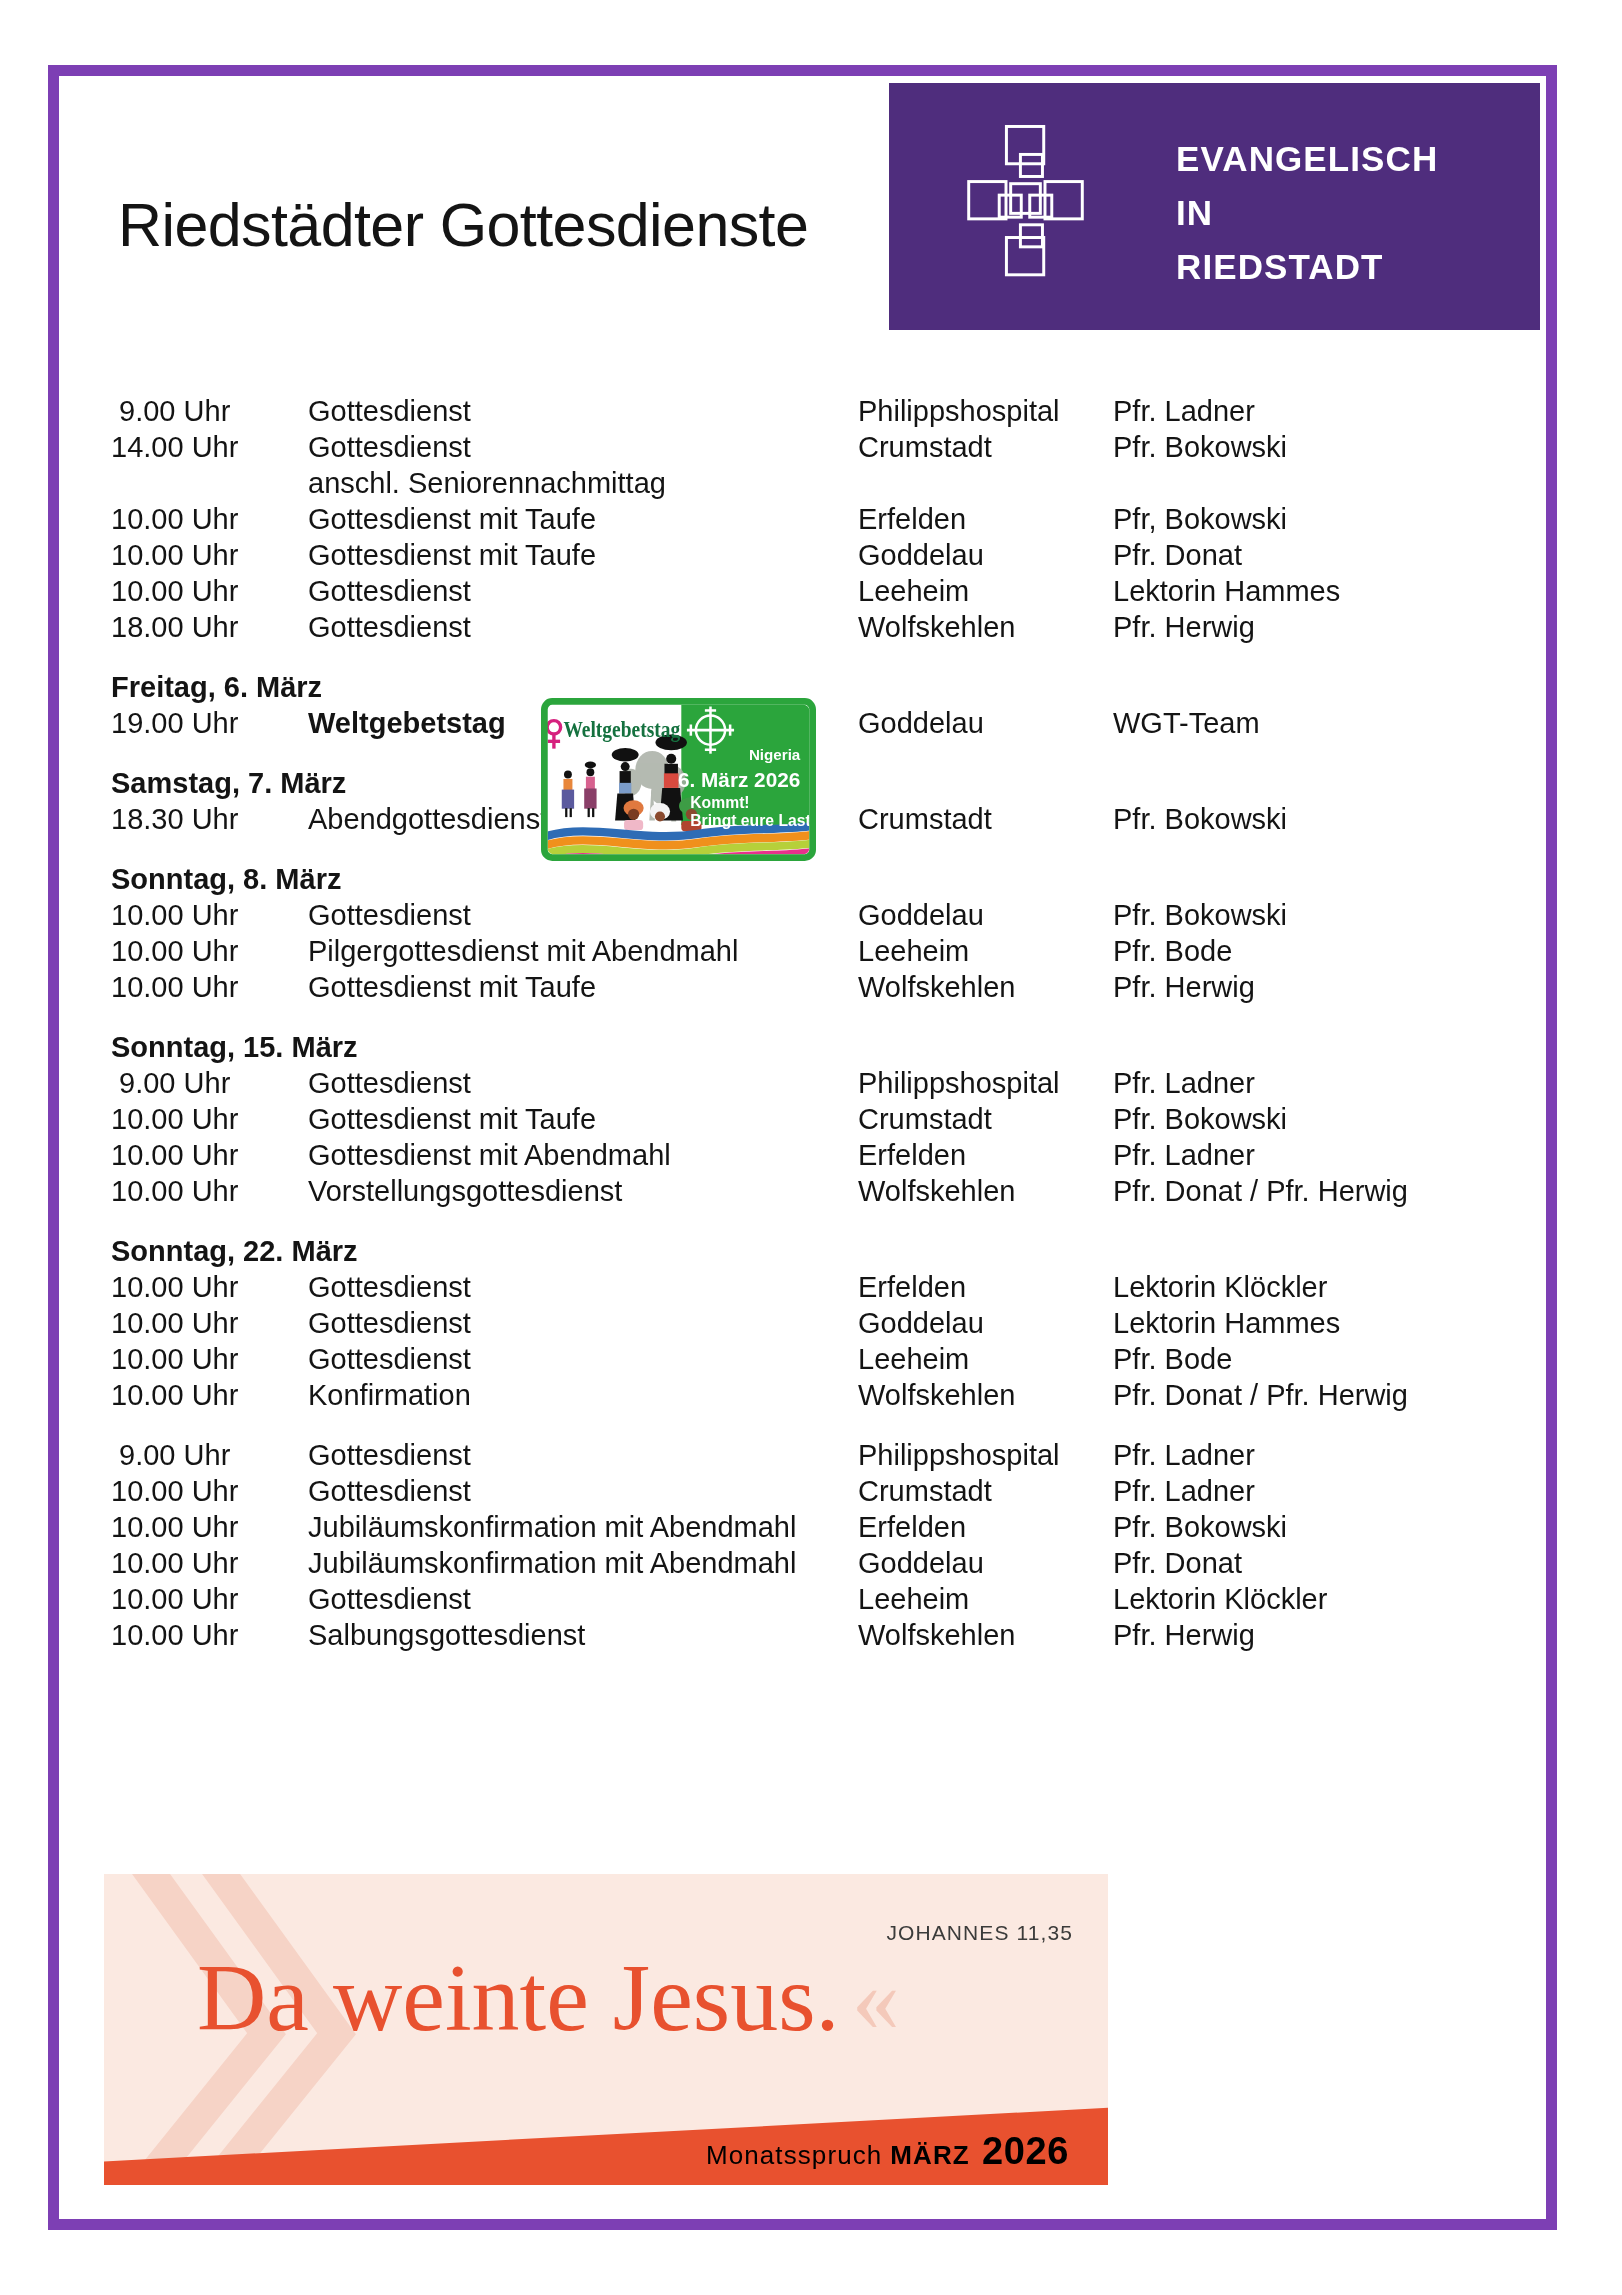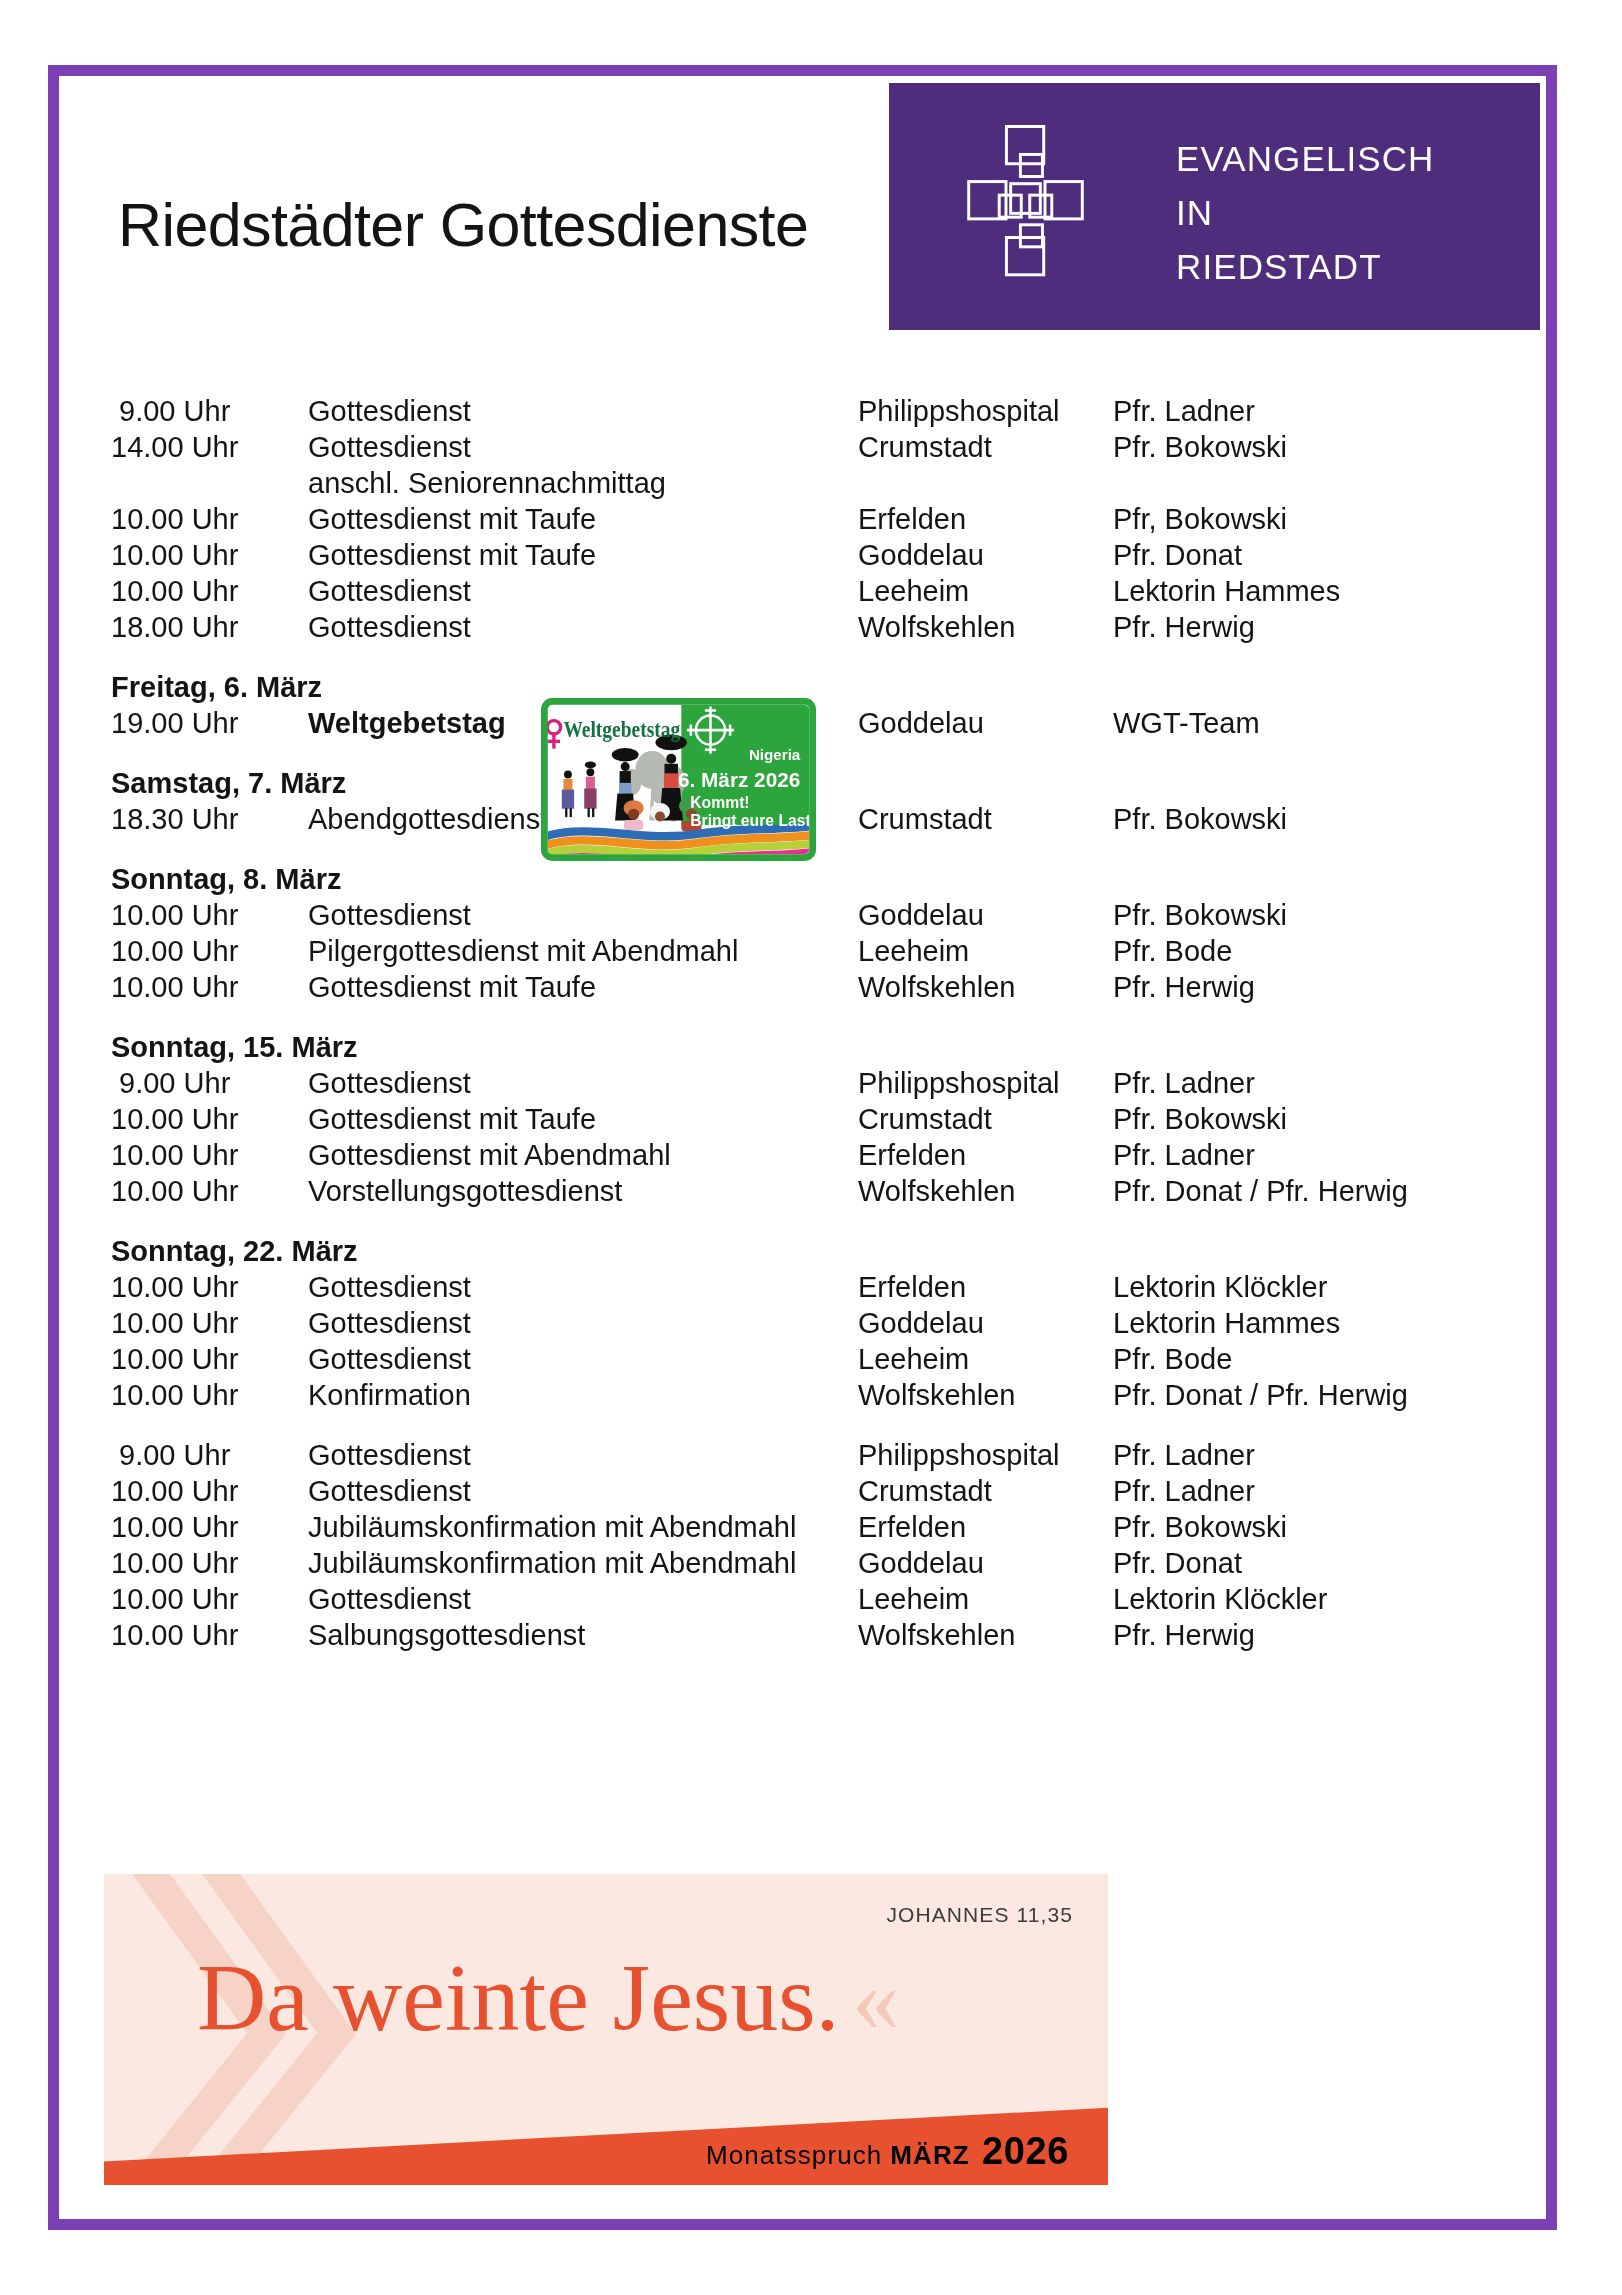--- a/index.html
+++ b/index.html
@@ -12,37 +12,37 @@
     position:absolute; left:48px; top:65px; width:1487px; height:2143px;
     border:11.2px solid #7d3fb4;
   }
   
   .title-line { position:absolute; left:118px; font-size:61px; font-weight:normal; letter-spacing:-0.6px; white-space:nowrap; }
   .title-1 { top:190px; }
   .title-2 { top:287px; }
   
   .logo { position:absolute; left:889px; top:83px; width:651px; height:247px; background:#4f2d7d; }
   .logo-cross { position:absolute; left:63px; top:35px; width:147px; height:178px; }
-  .logo-text { position:absolute; left:287px; top:49px; font-size:35px; font-weight:normal; color:#ffffff; line-height:54px; letter-spacing:1.1px; }
+  .logo-text { position:absolute; left:287px; top:49px; font-size:35px; font-weight:bold; color:#ffffff; line-height:54px; letter-spacing:1.1px; }
   
   .schedule { position:absolute; left:111px; top:393px; width:1430px; font-size:29px; line-height:36px; }
   .section { margin-top:24px; }
   .section:first-child { margin-top:0; }
   .section-heading { font-weight:bold; }
   .section-heading .suffix { margin-left:31px; }
   .row { display:grid; grid-template-columns:197px 550px 255px auto; }
   .cell { white-space:pre; overflow:visible; }
   .event-bold { font-weight:bold; }
   
   .wgt-card { position:absolute; left:541px; top:698px; width:275px; height:163px; }
   .wgt-card svg { display:block; width:100%; height:100%; }
   
   .banner { position:absolute; left:104px; top:1874px; width:1004px; height:311px; background:#fbe9e1; overflow:hidden; }
   .banner-chevrons { position:absolute; left:0; top:0; height:311px; width:269px; }
-  .banner-ref { position:absolute; top:29px; right:35px; font-size:21px; letter-spacing:1.1px; color:#3b3b3a; }
+  .banner-ref { position:absolute; top:47px; right:35px; font-size:21px; letter-spacing:1.1px; color:#3b3b3a; }
   .banner-verse {
     position:absolute; left:93px; top:68px; white-space:nowrap;
     font-family:"Liberation Serif","DejaVu Serif",serif; font-weight:normal;
     font-size:96px; color:#e8512f;
   }
   .banner-verse .closing-mark { color:#f4c9ba; margin-left:12.3px; }
   .banner-band {
     position:absolute; left:0; bottom:0; width:100%; height:112px; background:#e8512f;
     clip-path:polygon(0 79%, 100% 31%, 100% 100%, 0 100%);
   }

